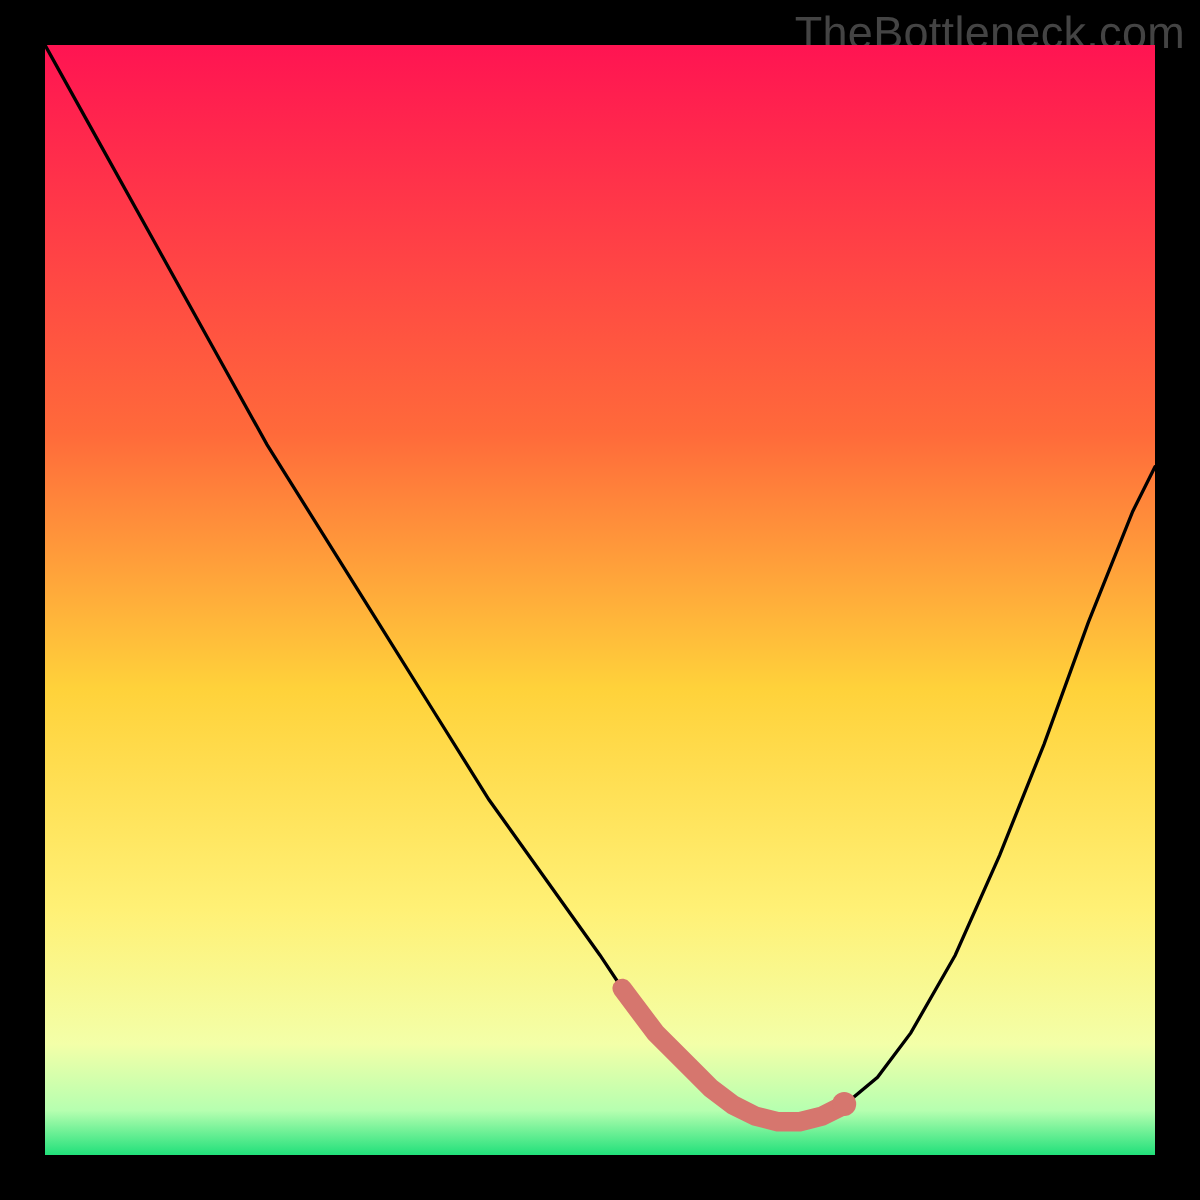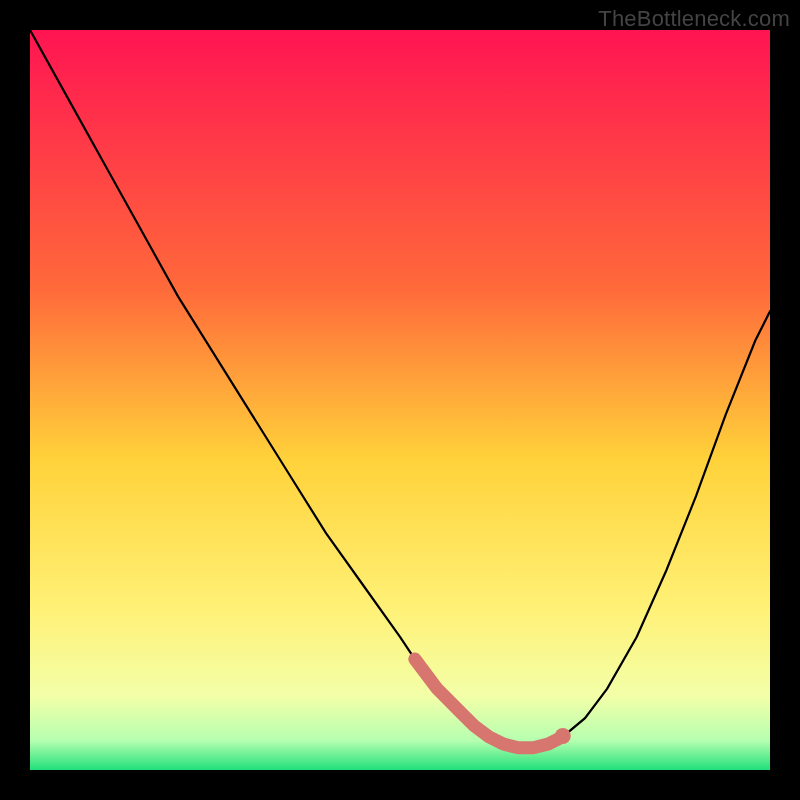--- a/index.html
+++ b/index.html
@@ -15,21 +15,21 @@
     position: absolute;
     left: 0; top: 0;
     width: 800px; height: 800px;
     background: #000;
   }
   .watermark {
     position: absolute;
     top: 6px;
     right: 10px;
     color: #444;
-    font-size: 22px;
+    font-size: 30px;
     font-weight: 500;
     letter-spacing: 0.2px;
     user-select: none;
   }
   .plot {
     position: absolute;
     left: 30px;
     top: 30px;
     width: 740px;
     height: 740px;

